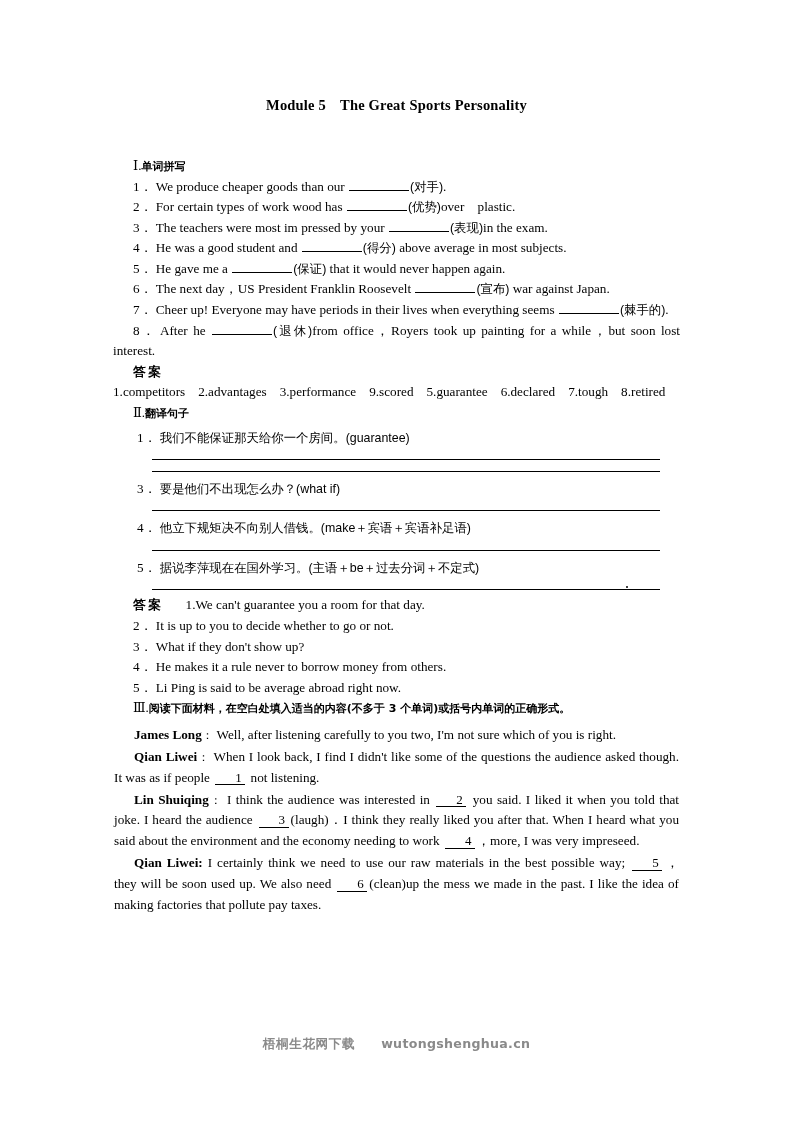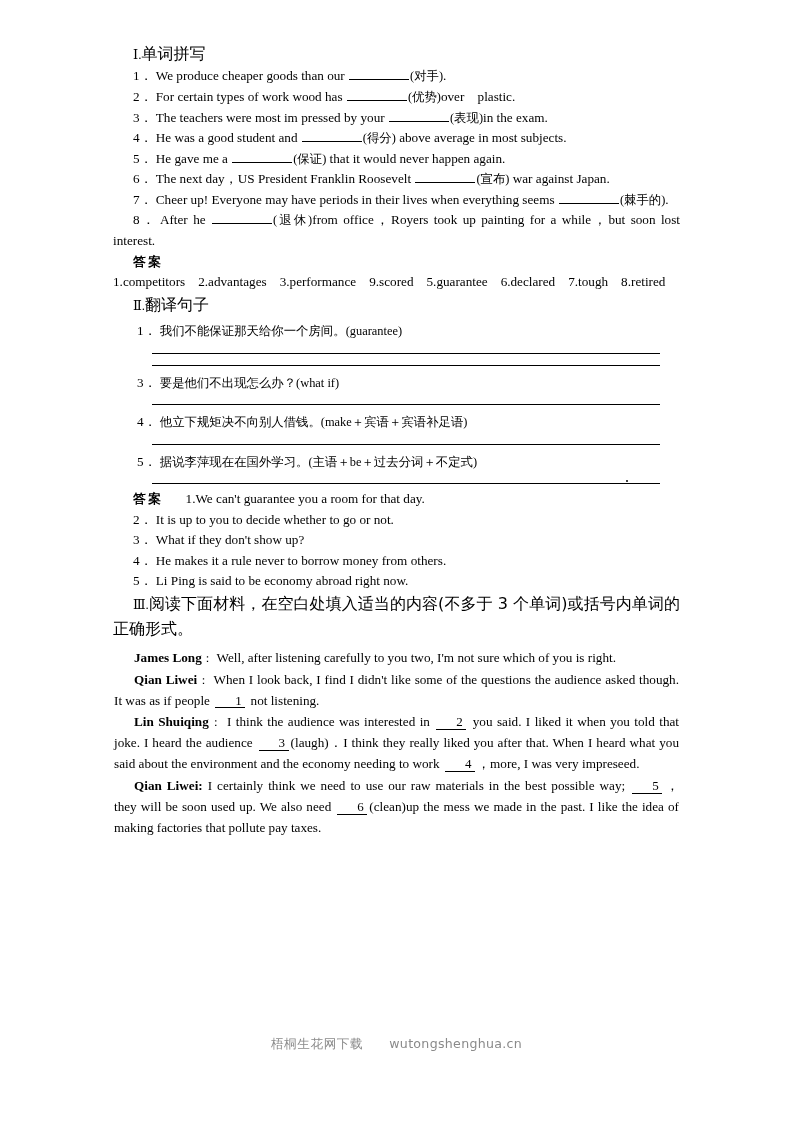--- a/index.html
+++ b/index.html
@@ -49,25 +49,25 @@
     line-height: 1.52;
     font-weight: bold;
   }
   .roman {
     font-family: "Liberation Serif", "DejaVu Serif", serif;
     font-weight: normal;
     font-size: 13px;
   }
   .cn {
     font-family: "DejaVu Sans", "Liberation Sans", sans-serif;
-    font-weight: normal;
-    font-size: 16px;
+    font-weight: bold;
+    font-size: 11px;
   }
   .cn-norm {
-    font-family: Liberation Serif, serif;
+    font-family: Liberation Sans, sans-serif;
     font-weight: normal;
     font-size: 12.4px;
   }
 
   .q-line {
     font-size: 13.2px;
     line-height: 1.56;
     padding-left: 20px;
     text-indent: 0;
     margin: 0;
@@ -179,31 +179,35 @@
   .footer {
     position: absolute;
     left: 0;
     top: 1036px;
     width: 793px;
     text-align: center;
     color: #8a8a8a;
     font-size: 12.6px;
     font-family: "DejaVu Sans", "Liberation Sans", sans-serif;
     letter-spacing: 0.6px;
+    font-weight: bold;
   }
   .footer .fgap { display: inline-block; width: 26px; }
   .footer .furl { letter-spacing: 0.3px; }
 </style>
 </head>
 <body>
 
 <div class="page">
 
   <div class="col">
 
+    <div class="doc-title">
+      <span>Module 5</span><span class="title-gap"></span><span>The Great Sports Personality</span>
+    </div>
 
     <div style="height:42px"></div>
 
     <div class="section-head">
       <span class="roman">Ⅰ</span><span class="roman">.</span><span class="cn">单词拼写</span>
     </div>
 
     <div class="q-line">
       <span class="num">1．</span><span>We produce cheaper goods than our </span><span class="blank-ul bl-60"></span><span class="cn-norm">(对手)</span><span>.</span>
     </div>
@@ -274,21 +278,21 @@
     <div class="ans-line">
       <span class="num">2．</span><span>It is up to you to decide whether to go or not.</span>
     </div>
     <div class="ans-line">
       <span class="num">3．</span><span>What if they don't show up?</span>
     </div>
     <div class="ans-line">
       <span class="num">4．</span><span>He makes it a rule never to borrow money from others.</span>
     </div>
     <div class="ans-line">
-      <span class="num">5．</span><span>Li Ping is said to be economy abroad right now.</span>
+      <span class="num">5．</span><span>Li Ping is said to be average abroad right now.</span>
     </div>
 
     <div class="q-wrap" style="text-indent:20px;">
       <span class="roman">Ⅲ</span><span class="roman">.</span><span class="cn">阅读下面材料，在空白处填入适当的内容(不多于 3 个单词)或括号内单词的正确形式。</span>
     </div>
 
     <div style="height:5px"></div>
 
     <div class="para">
       <span class="spk">James Long</span><span class="colon-cn">：</span>&nbsp;<span>Well, after listening carefully to you two, I'm not sure which of you is right.</span>

